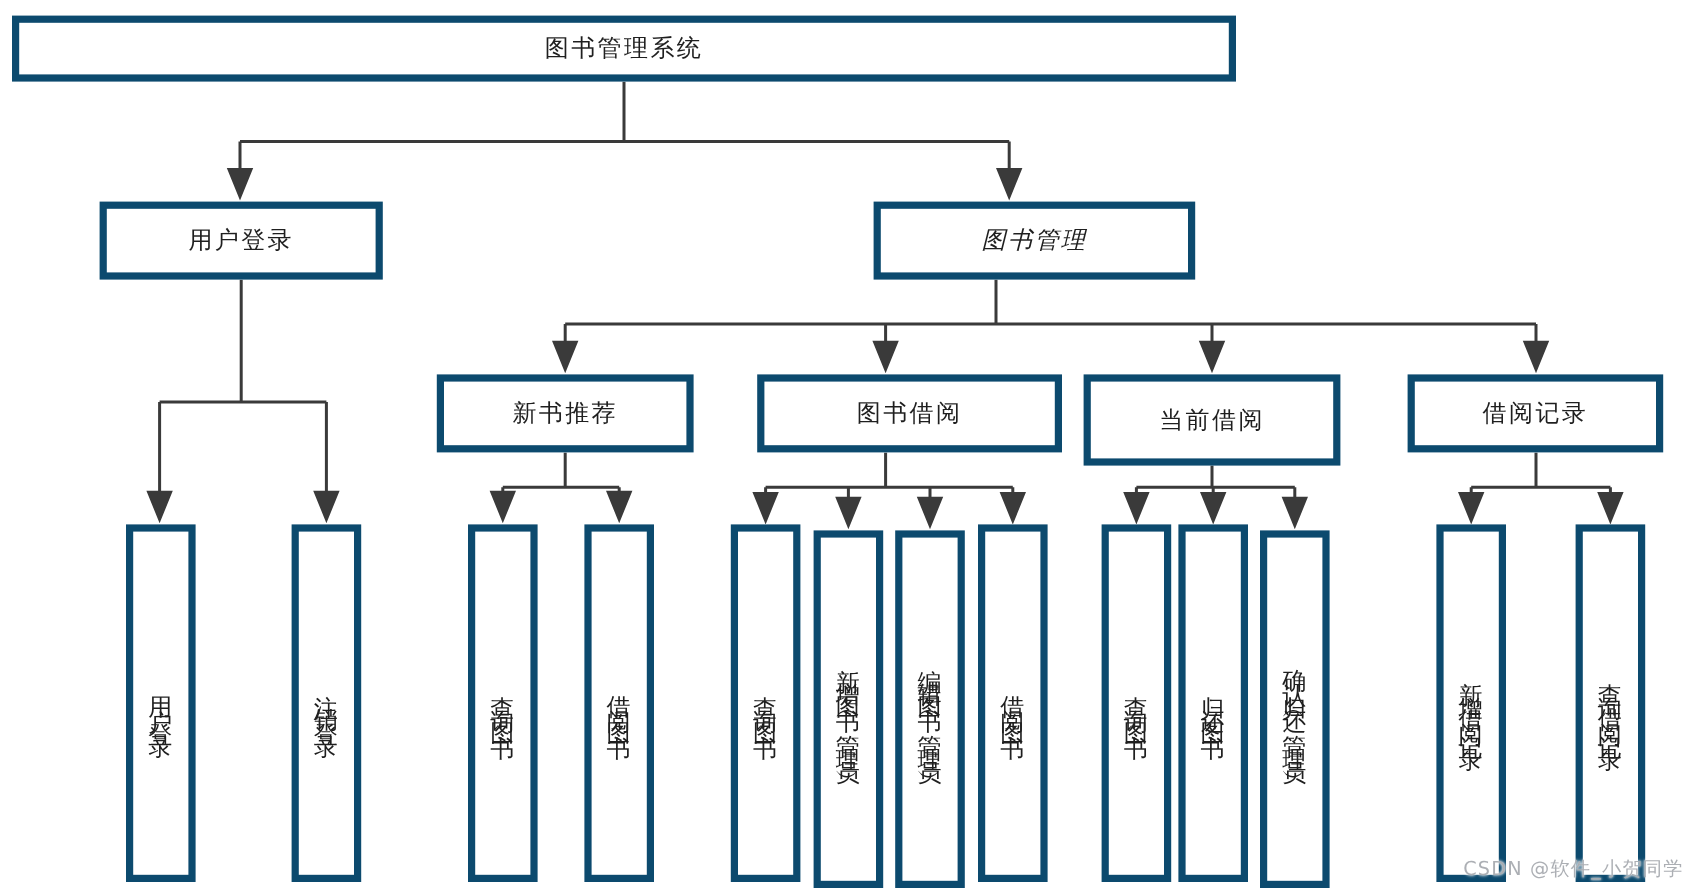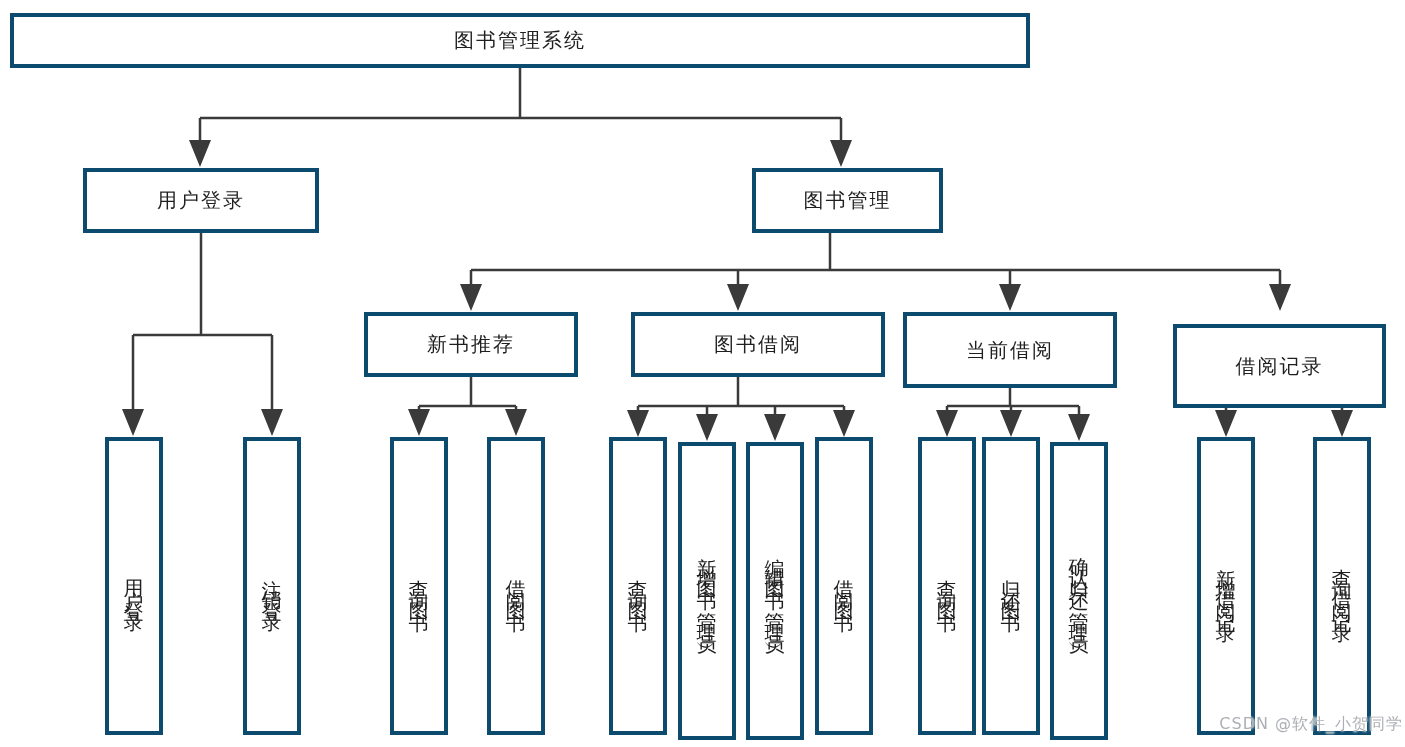--- a/index.html
+++ b/index.html
@@ -18,21 +18,21 @@
   svg.wires {
     position: absolute;
     left: 0;
     top: 0;
     z-index: 1;
   }
   .box {
     position: absolute;
     box-sizing: border-box;
     background: #ffffff;
-    border: 4px solid #0c4a6e;
+    border: 6px solid #0c4a6e;
     display: flex;
     align-items: center;
     justify-content: center;
     color: #1f1f1f;
     z-index: 2;
   }
   .box.h .label {
     font-size: 20px;
     letter-spacing: 2px;
     white-space: nowrap;
@@ -81,34 +81,34 @@
              M1226 437 L1215 410 L1237 410 Z M1342 437 L1331 410 L1353 410 Z" fill="#3a3a3a"></path>
   </svg>
 
   <div class="box h" style="left:10px; top:13px; width:1020px; height:55px;">
     <span class="label">图书管理系统</span>
   </div>
 
   <div class="box h" style="left:83px; top:168px; width:236px; height:65px;">
     <span class="label">用户登录</span>
   </div>
-  <div class="box h" style="left:752px; top:168px; width:191px; height:65px;">
+  <div class="box h" style="left:728px; top:168px; width:268px; height:65px;font-style:italic;">
     <span class="label">图书管理</span>
   </div>
 
   <div class="box h" style="left:364px; top:312px; width:214px; height:65px;">
     <span class="label">新书推荐</span>
   </div>
   <div class="box h" style="left:631px; top:312px; width:254px; height:65px;">
     <span class="label">图书借阅</span>
   </div>
   <div class="box h" style="left:903px; top:312px; width:214px; height:76px;">
     <span class="label">当前借阅</span>
   </div>
-  <div class="box h" style="left:1173px; top:324px; width:213px; height:84px;">
+  <div class="box h" style="left:1173px; top:312px; width:213px; height:65px;">
     <span class="label">借阅记录</span>
   </div>
 
   <div class="box v" style="left:105px; top:437px; width:58px; height:298px;">
     <span class="label">用户登录</span>
   </div>
   <div class="box v" style="left:243px; top:437px; width:58px; height:298px;">
     <span class="label">注销登录</span>
   </div>
 

